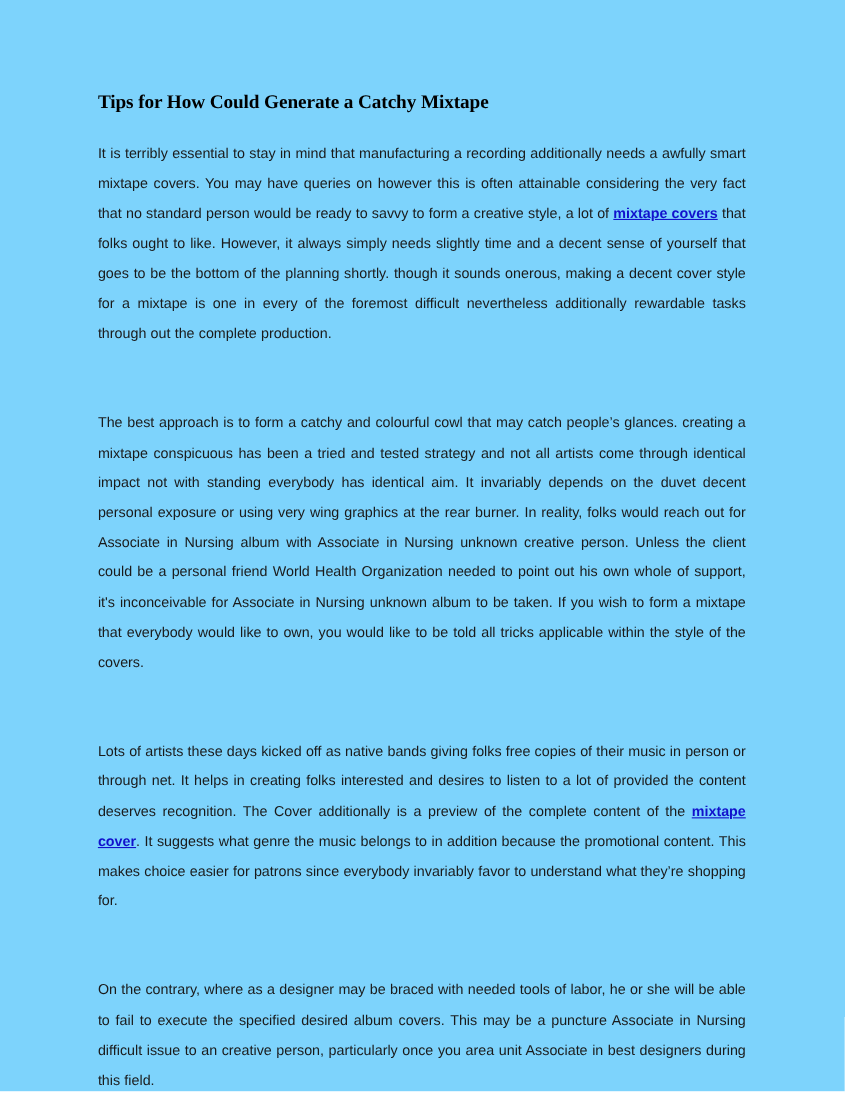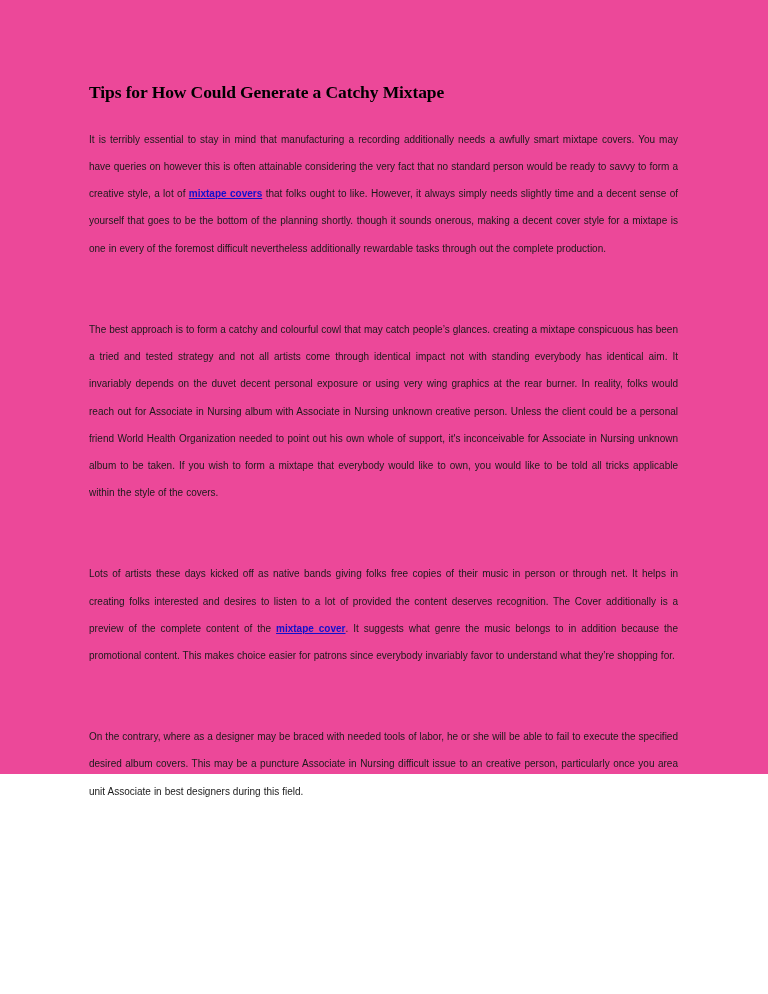--- a/index.html
+++ b/index.html
@@ -9,42 +9,42 @@
   }
   body {
     width: 768px;
     height: 994px;
     font-family: "Liberation Sans", sans-serif;
     -webkit-font-smoothing: antialiased;
   }
   .page {
     position: relative;
     width: 768px;
-    height: 774px;
-    background: #ec4899;
+    height: 992px;
+    background: #7dd3fc;
     box-sizing: border-box;
   }
   .content {
     position: absolute;
     left: 89px;
     top: 82px;
     width: 589px;
   }
   .doc-title {
     font-family: "Liberation Serif", "DejaVu Serif", serif;
     font-size: 17.5px;
     font-weight: bold;
     color: #000000;
     letter-spacing: -0.1px;
     margin: 0 0 22px 0;
     line-height: 1.25;
   }
   .para {
     font-family: "Liberation Sans", sans-serif;
-    font-size: 10px;
+    font-size: 13px;
     line-height: 27.2px;
     color: #1a1a1a;
     text-align: justify;
     text-justify: inter-word;
     margin: 0 0 54px 0;
     word-spacing: 0.2px;
   }
   .para:last-child {
     margin-bottom: 0;
   }

